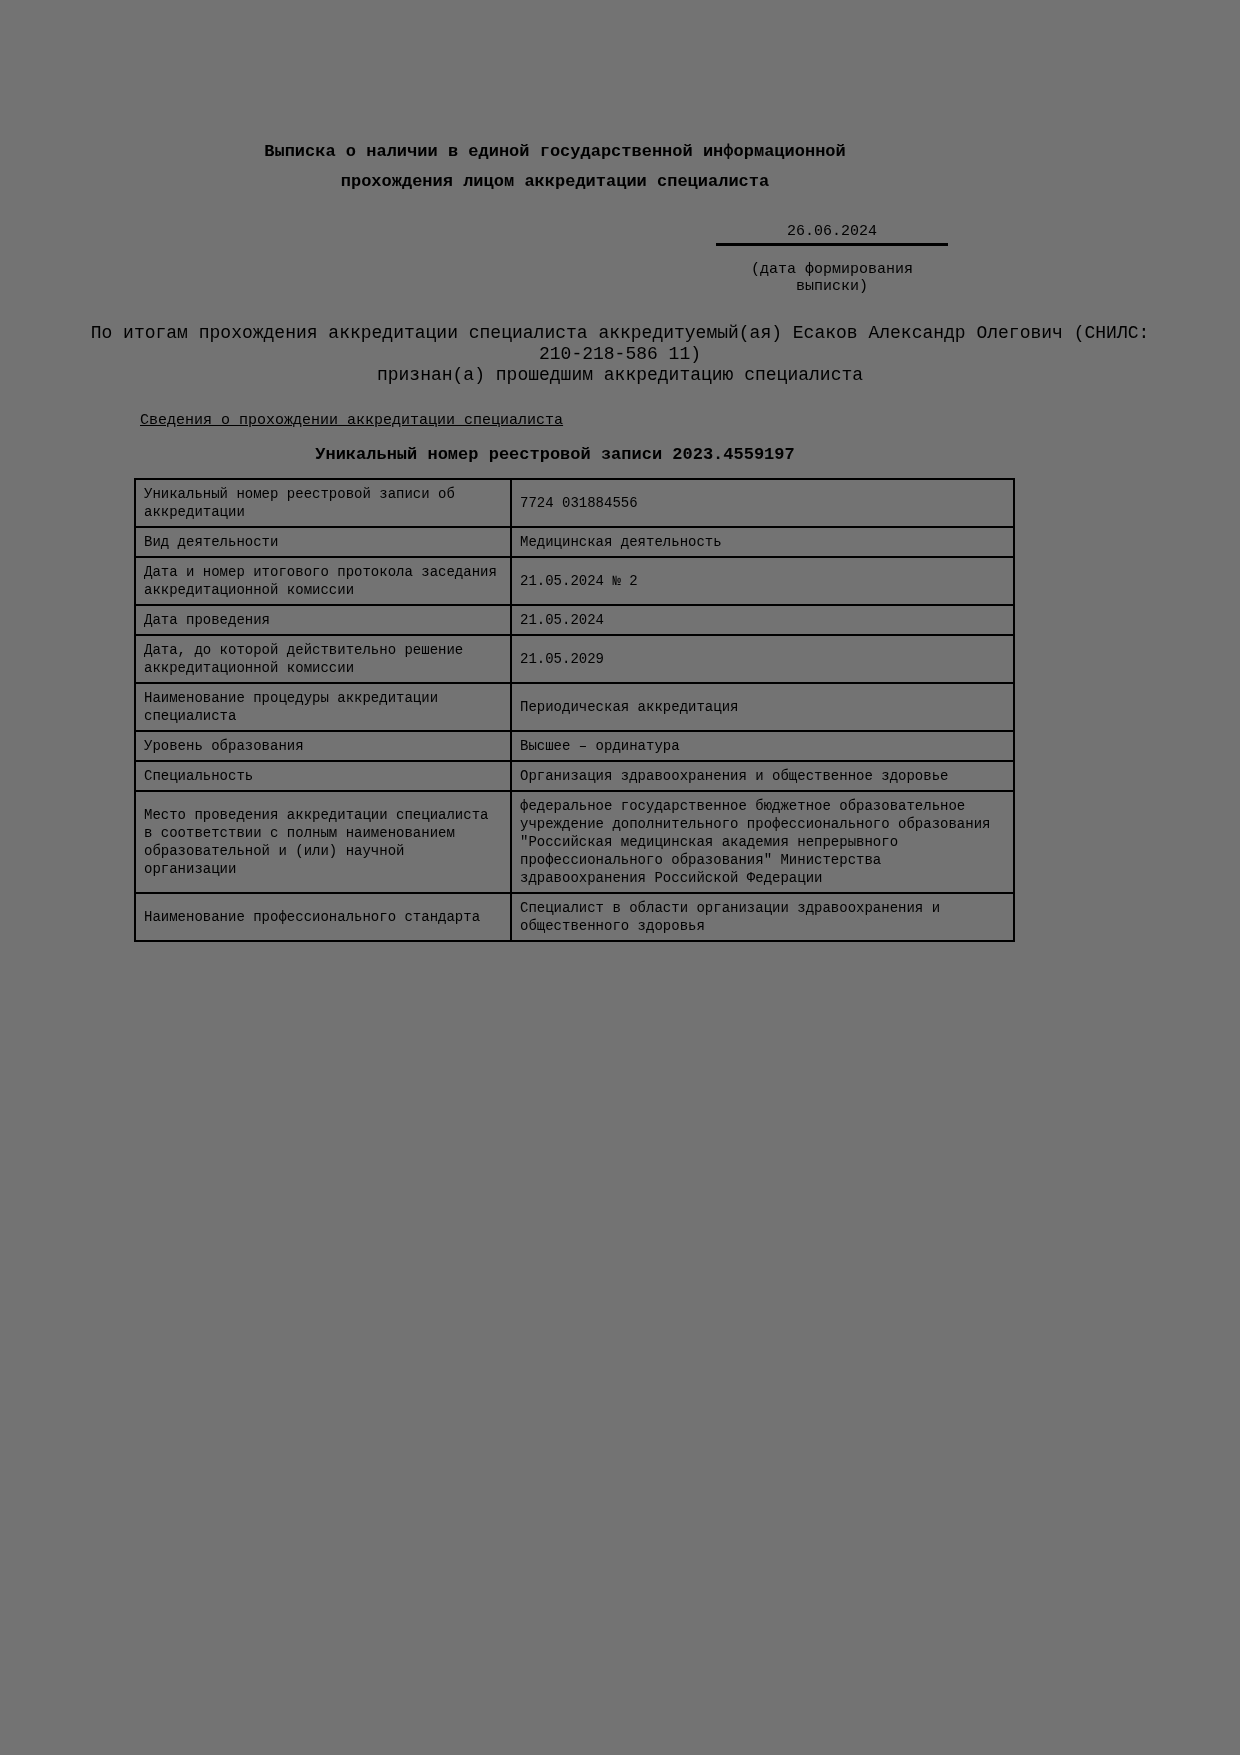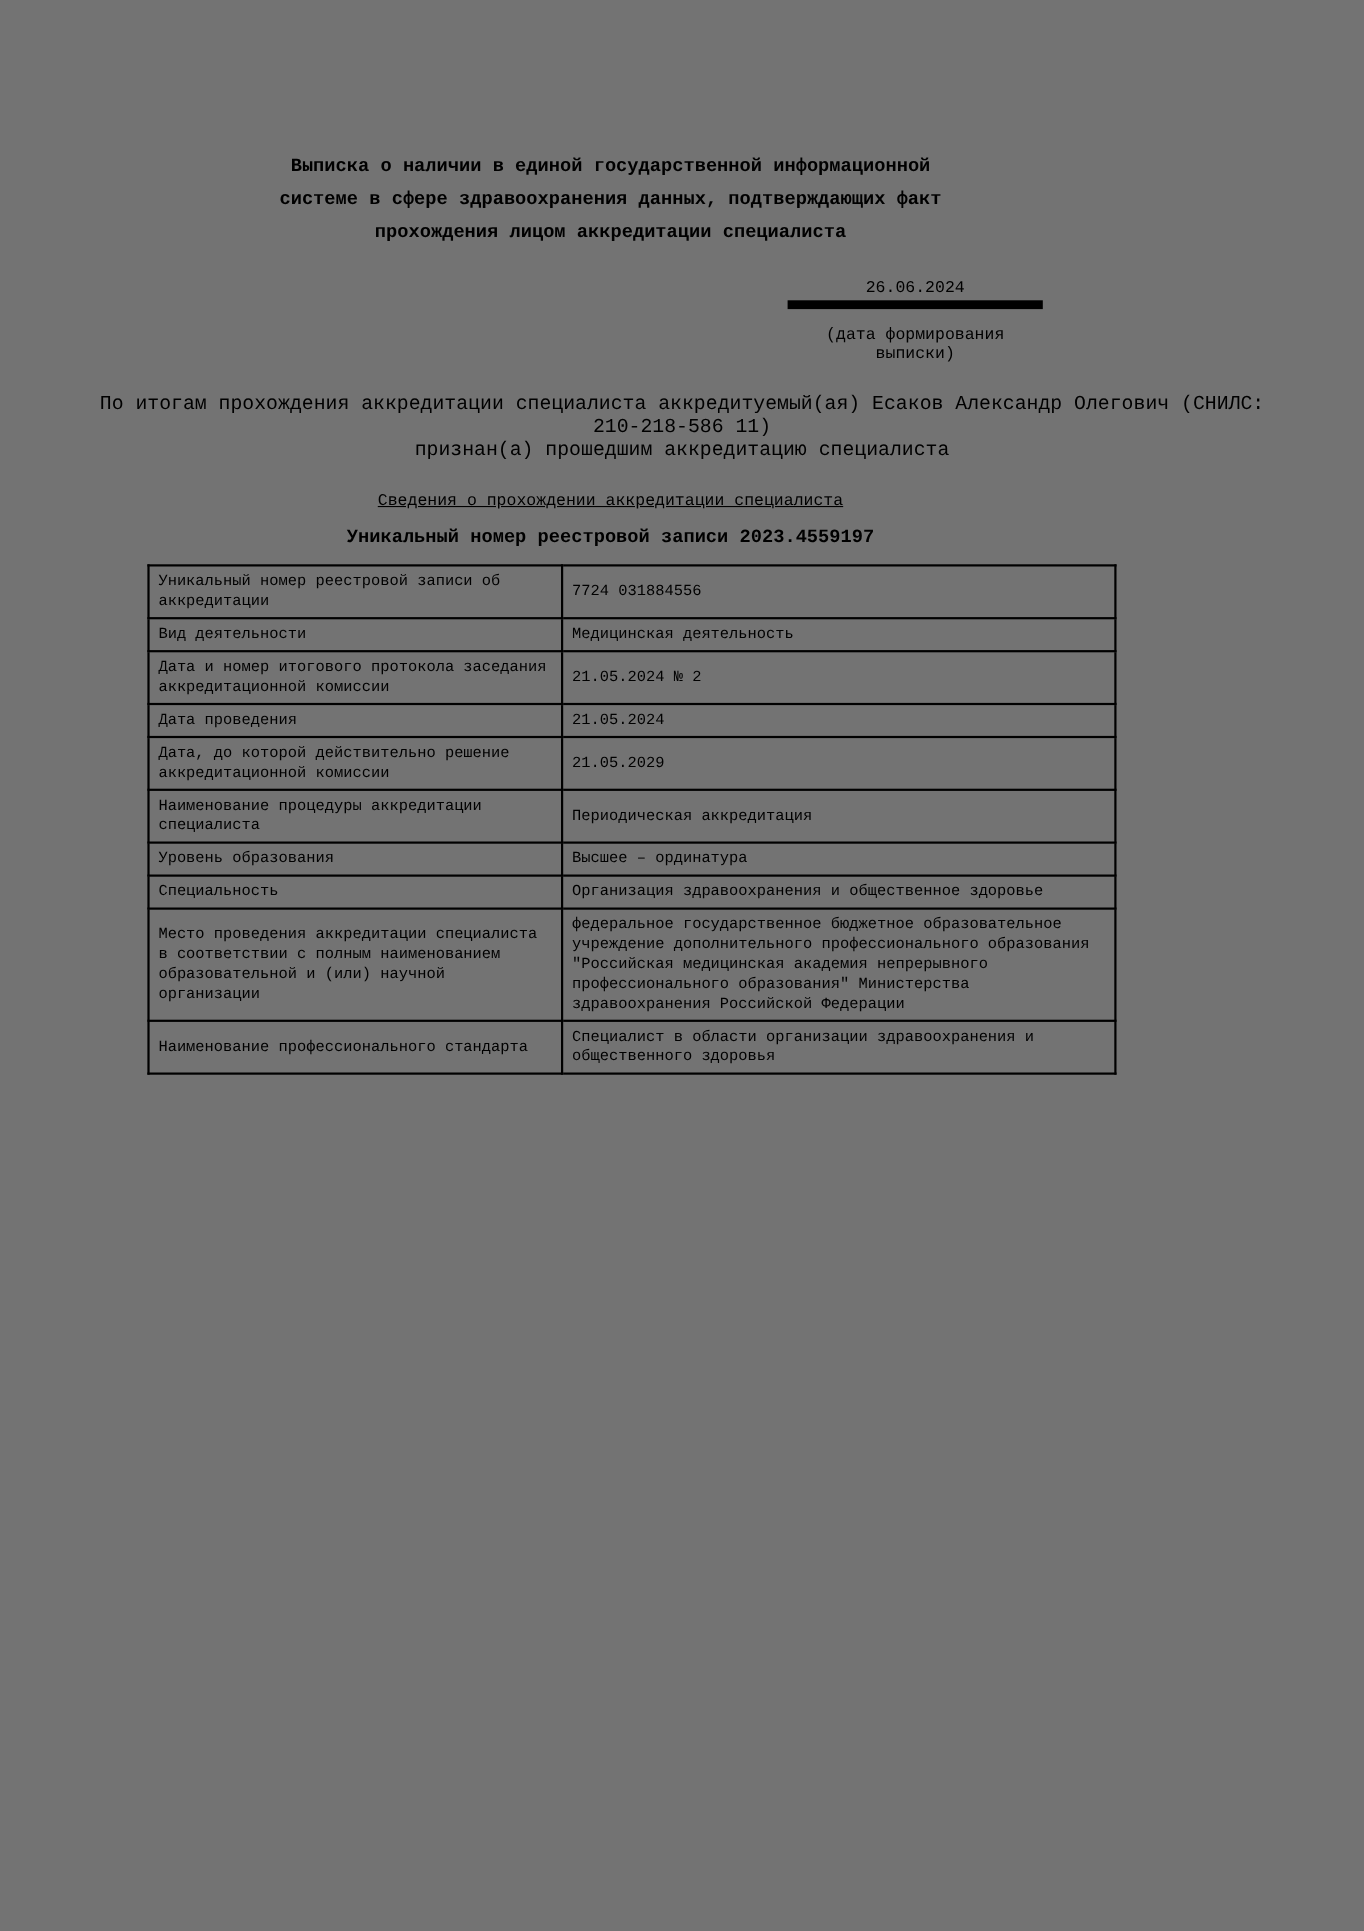--- a/index.html
+++ b/index.html
@@ -26,40 +26,40 @@
   .date-block {
     margin-top: 26px;
     margin-left: 716px;
     width: 232px;
     text-align: center;
   }
   .date-value {
     display: block;
     font-size: 15px;
     line-height: 18px;
-    border-bottom: 8px solid #000000;
+    border-bottom: 3px solid #000000;
     padding-bottom: 2px;
   }
   .date-caption {
     display: block;
     font-size: 15px;
     line-height: 17px;
     padding-top: 15px;
   }
   .intro {
     margin: 28px 70px 0 70px;
     text-align: center;
     font-size: 18px;
     line-height: 21px;
   }
   .section-heading {
     margin-top: 26px;
     margin-left: 140px;
     width: 830px;
-    text-align: center;
+    text-align: left;
     font-size: 15px;
     line-height: 18px;
     text-decoration: underline;
   }
   .record-heading {
     margin-top: 15px;
     margin-left: 140px;
     width: 830px;
     text-align: center;
     font-size: 17px;
@@ -83,21 +83,20 @@
   td.label-cell { width: 376px; }
   td.value-cell { width: 503px; }
 </style>
 </head>
 <body>
 
 <div class="page">
 
   <div class="title">
     <div>Выписка о наличии в единой государственной информационной</div>
-    <div>системе в сфере здравоохранения данных, подтверждающих факт</div>
     <div>прохождения лицом аккредитации специалиста</div>
   </div>
 
   <div class="date-block">
     <span class="date-value">26.06.2024</span>
     <span class="date-caption">(дата формирования выписки)</span>
   </div>
 
   <div class="intro">
     <div>По итогам прохождения аккредитации специалиста аккредитуемый(ая) Есаков Александр Олегович (СНИЛС: 210-218-586 11)</div>

